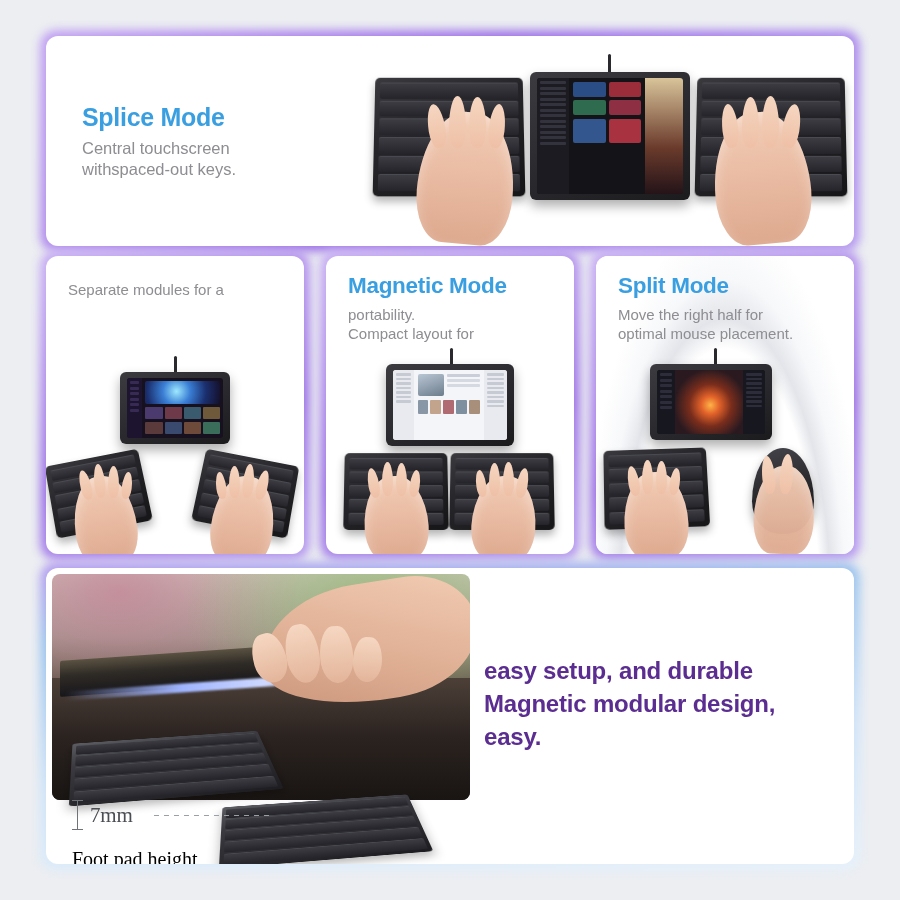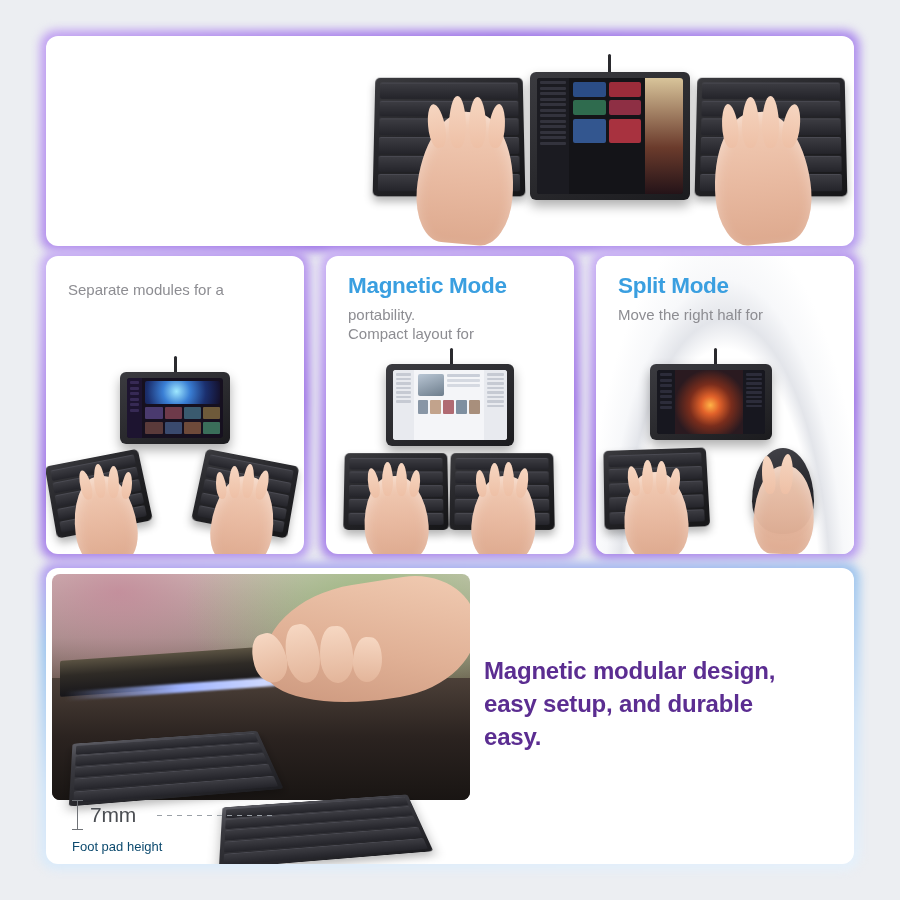--- a/index.html
+++ b/index.html
@@ -204,34 +204,34 @@
     border-radius: 46% 30% 40% 56% / 60% 46% 54% 40%;
     transform: rotate(-9deg);
   }
   .photo .pfin {
     position: absolute;
     background: linear-gradient(180deg,#f6d7c2,#e3b59a);
     border-radius: 42% 42% 50% 50% / 55% 55% 45% 45%;
   }
 
   
-  .mm-wrap { position: absolute; left: 26px; top: 232px; }
+  .mm-wrap { position: absolute; left: 26px; top: 232px; font-family: Liberation Serif, serif; }
   .mm-row { display: flex; align-items: center; gap: 7px; }
   .mm-bar { width: 11px; height: 30px; position: relative; }
   .mm-bar::before, .mm-bar::after {
     content: ""; position: absolute; left: 0; width: 11px; height: 1.4px; background: #6f7277;
   }
   .mm-bar::before { top: 0; } .mm-bar::after { bottom: 0; }
   .mm-stem { position: absolute; left: 5px; top: 0; width: 1.4px; height: 30px; background: #6f7277; }
   .mm-val { font-size: 21px; color: #4a4d52; letter-spacing: -.2px; }
   .mm-dash {
     width: 118px; height: 1px; margin-left: 14px;
     background: repeating-linear-gradient(90deg,#9aa0a6 0 5px, transparent 5px 10px);
   }
-  .mm-cap { font-size: 13px; color: #0c4a6e; margin-top: 9px; }
+  .mm-cap { font-size: 20px; color: #000000; margin-top: 18px; }
 
   .kbflat {
     position: absolute;
     background: linear-gradient(170deg,#5c5c63 0%,#3a3a40 30%,#1d1d21 100%);
     border-radius: 4px;
     box-shadow: 0 6px 12px rgba(0,0,0,.28);
   }
   .kbflat .keys { inset: 4px; }
 </style>
 </head>
@@ -240,20 +240,27 @@
 <div class="page">
 
   <div class="glow glow-row1"></div>
   <div class="glow glow-row2a"></div>
   <div class="glow glow-row2b"></div>
   <div class="glow glow-row2c"></div>
   <div class="glow glow-row3"></div>
 
   <div class="card card-splice">
 
+    <div class="text-block splice-text">
+      <div class="mode-title">Splice Mode</div>
+      <div class="mode-desc">
+        <div>Central touchscreen</div>
+        <div>withspaced-out keys.</div>
+      </div>
+    </div>
 
     <div class="art splice-art">
 
       <div class="cable" style="left:242px; top:12px; height:22px;"></div>
 
       <div class="kb" style="left:8px; top:34px; width:150px; height:120px; transform:perspective(520px) rotateX(9deg);">
         <div class="keys" style="grid-template-columns:repeat(11,1fr); grid-template-rows:repeat(6,1fr);">
           <div class="key" style="grid-column:span 11;"></div>
           <div class="key" style="grid-column:span 11;"></div>
           <div class="key" style="grid-column:span 11;"></div>
@@ -481,20 +488,21 @@
   </div>
 
   <div class="card card-game">
     <div class="art" style="left:0;top:0;width:258px;height:298px;
                 background:radial-gradient(ellipse at 50% 118%, #ffffff 0%, #ffffff 52%, #e3e5ea 58%, #f7f8fa 66%, #ffffff 78%);"></div>
 
     <div class="text-block r2-text">
       <div class="mode-title">Split Mode</div>
       <div class="mode-desc">
         <div>Move the right half for</div>
+        <div>optimal mouse placement.</div>
       </div>
     </div>
 
     <div class="art" style="left:0; top:92px; width:258px; height:206px;">
       <div class="cable" style="left:118px; top:0px; height:18px;"></div>
       <div class="tablet" style="left:54px; top:16px; width:122px; height:76px;">
         <div class="screen">
           <div class="ui-game">
             <div class="sb">
                 <i></i>
@@ -549,22 +557,22 @@
       <div class="kbphoto"></div>
       <div class="glowline"></div>
       <div class="parm"></div>
       <div class="pfin" style="left:48%; top:26%; width:8%; height:22%; transform:rotate(-16deg);"></div>
       <div class="pfin" style="left:56%; top:22%; width:8%; height:26%; transform:rotate(-10deg);"></div>
       <div class="pfin" style="left:64%; top:23%; width:8%; height:25%; transform:rotate(-4deg);"></div>
       <div class="pfin" style="left:72%; top:28%; width:7%; height:20%; transform:rotate(3deg);"></div>
     </div>
 
     <div class="headline">
+      <div>easy setup, and durable</div>
       <div>Magnetic modular design,</div>
-      <div>easy setup, and durable</div>
       <div>easy.</div>
     </div>
 
     <div class="kbflat" style="left:26px; top:148px; width:200px; height:98px; transform:perspective(500px) rotateX(52deg) rotate(-7deg);">
       <div class="keys" style="grid-template-columns:repeat(12,1fr); grid-template-rows:repeat(5,1fr);">
         <div class="key" style="grid-column:span 12;"></div>
           <div class="key" style="grid-column:span 12;"></div>
         <div class="key" style="grid-column:span 12;"></div>
           <div class="key" style="grid-column:span 12;"></div>
         <div class="key" style="grid-column:span 12;"></div>

